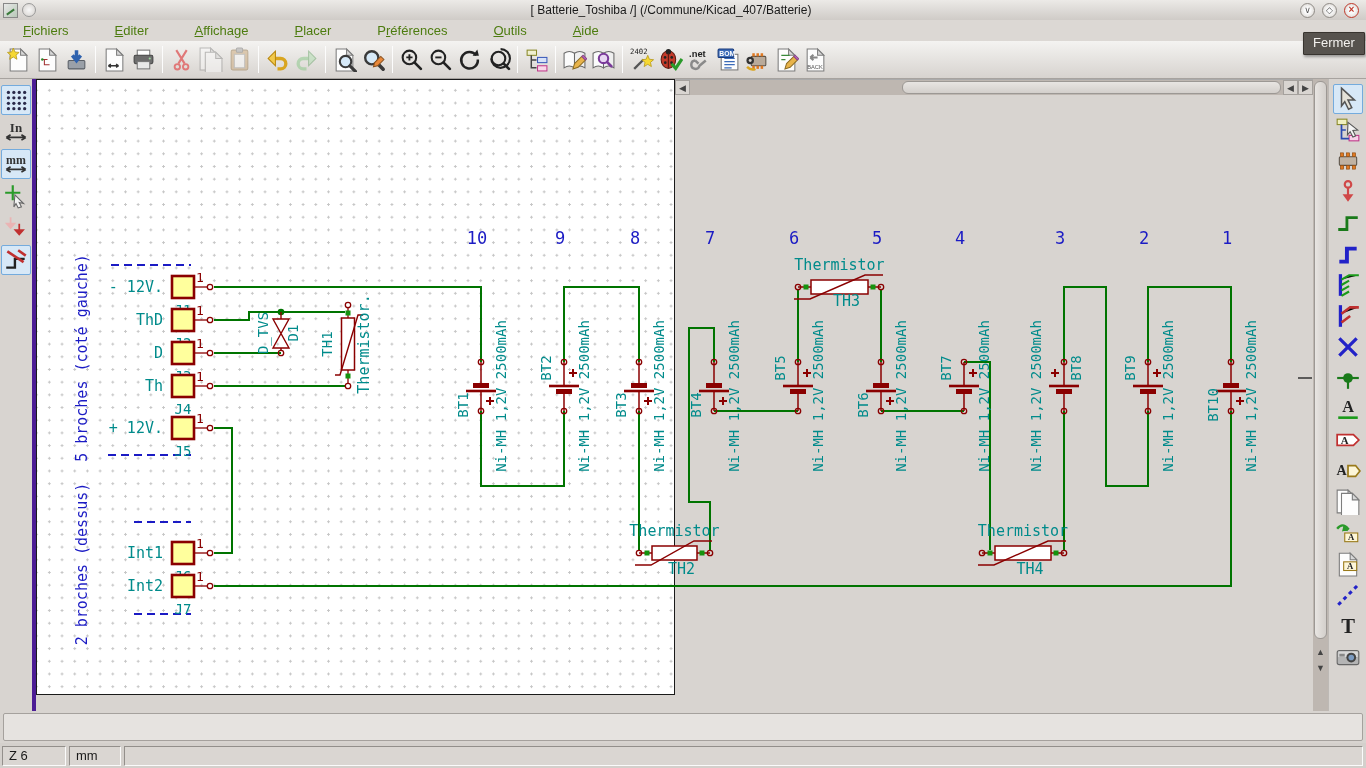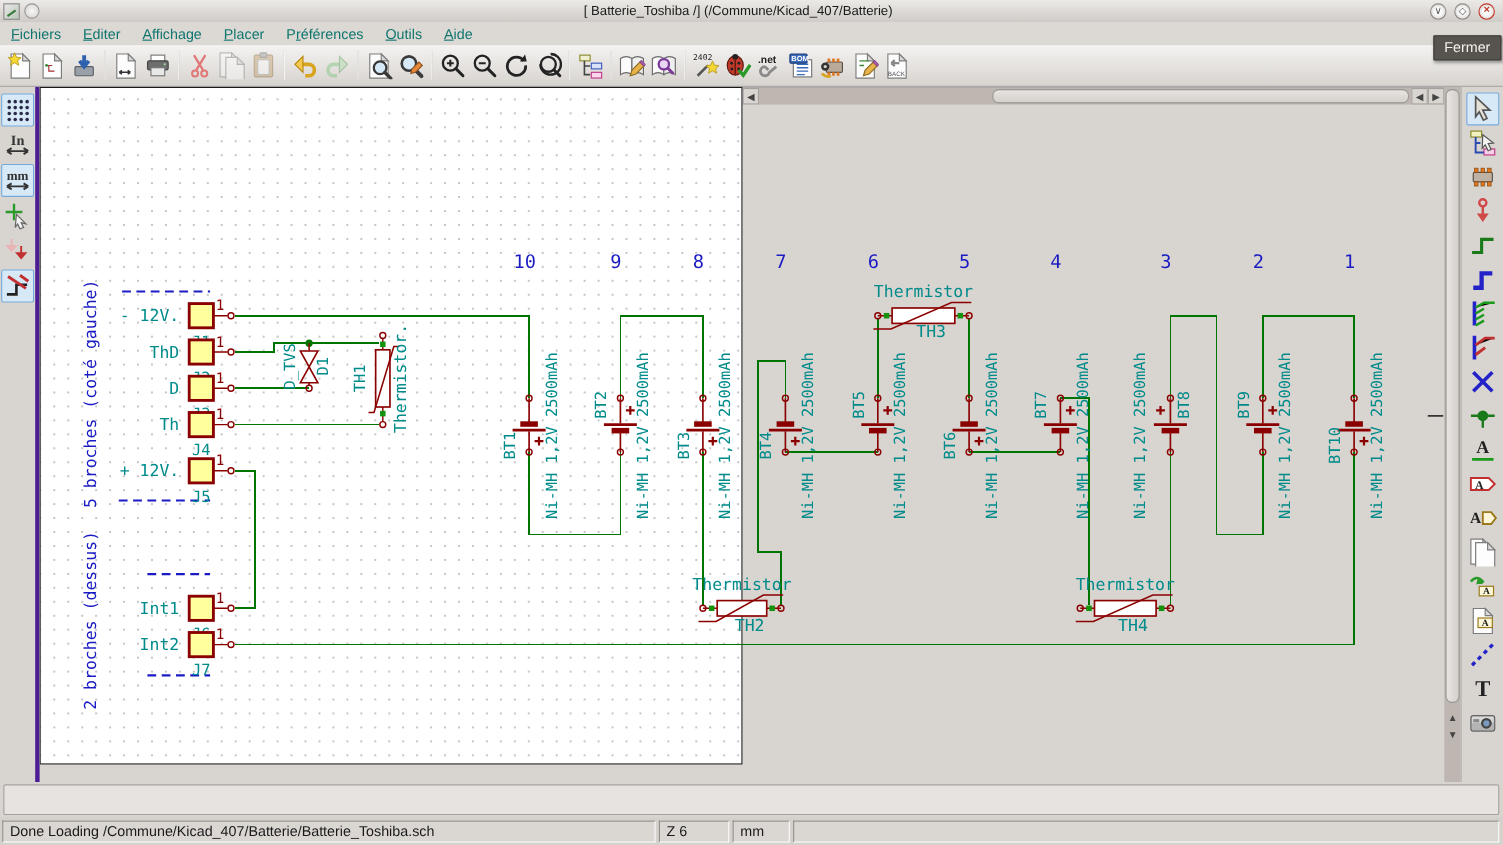--- a/index.html
+++ b/index.html
@@ -10,21 +10,21 @@
     background:linear-gradient(#eceae7,#cfcbc7);display:flex;align-items:center;font-size:12px;color:#222;}
   #app-icon{width:15px;height:15px;margin:2px 4px 2px 3px;background:linear-gradient(135deg,#e8e8e8,#b8c8b8);border:1px solid #888;position:relative;}
   #app-icon:before{content:"";position:absolute;left:2px;top:7px;width:9px;height:2px;background:#3a7a3a;transform:rotate(-35deg);}
   #shade-btn{width:14px;height:14px;border-radius:50%;background:radial-gradient(#f8f8f8,#d4d0cc);border:1px solid #999;margin-right:6px;}
   #title-text{flex:1;text-align:center;color:#1a1a1a;}
   .winbtn{width:15px;height:15px;border-radius:50%;background:radial-gradient(#fbfbfb 30%,#d2cec9);border:1px solid #8f8b86;
     margin-right:7px;display:flex;align-items:center;justify-content:center;font-size:9px;color:#555;line-height:1;}
   .winbtn.close{border-color:#c0392b;color:#c0392b;font-size:10px;font-weight:bold;}
   
   #menubar{position:absolute;left:0;top:20px;width:1366px;height:21px;background:#dcd8d4;display:flex;align-items:center;font-size:13px;}
-  .menu-item{padding:2px 10px;color:#0f766e;background:transparent;border:none;font-size:13px;font-family:inherit;}
+  .menu-item{padding:2px 23px;color:#4d7c0f;background:transparent;border:none;font-size:13px;font-family:inherit;}
   .menu-item u{text-decoration:underline;}
   
   #toolbar{position:absolute;left:0;top:41px;width:1366px;height:38px;
     background:linear-gradient(#f4f3f1,#d7d3cf);border-bottom:1px solid #a7a39f;display:flex;align-items:center;padding-left:4px;}
   .tb{width:29px;height:32px;border:none;background:transparent;padding:2px;display:flex;align-items:center;justify-content:center;}
   .tb svg{width:25px;height:25px;}
   .tb.dim svg{opacity:.45;}
   .sep{width:1px;height:27px;background:#a9a5a1;border-right:1px solid #fcfcfc;margin:0 4px;}
   
   #tooltip{position:absolute;left:1303px;top:32px;background:#57534e;border:1px solid #38342f;color:#f4f2ef;
@@ -772,17 +772,16 @@
         </svg>
       </button>
   </div>
 </div>
 
 <div id="msgpanel">
     <div id="msgbox"></div>
   </div>
 
 <div id="statusbar">
-  <div class="cell" style="width:594px">Done Loading /Commune/Kicad_407/Batterie/Batterie_Toshiba.sch</div>
   <div class="cell" style="width:64px">Z 6</div>
   <div class="cell" style="width:52px">mm</div>
   <div class="cell" style="flex:1;margin-right:1px"></div>
 </div>
 
 </body></html>

